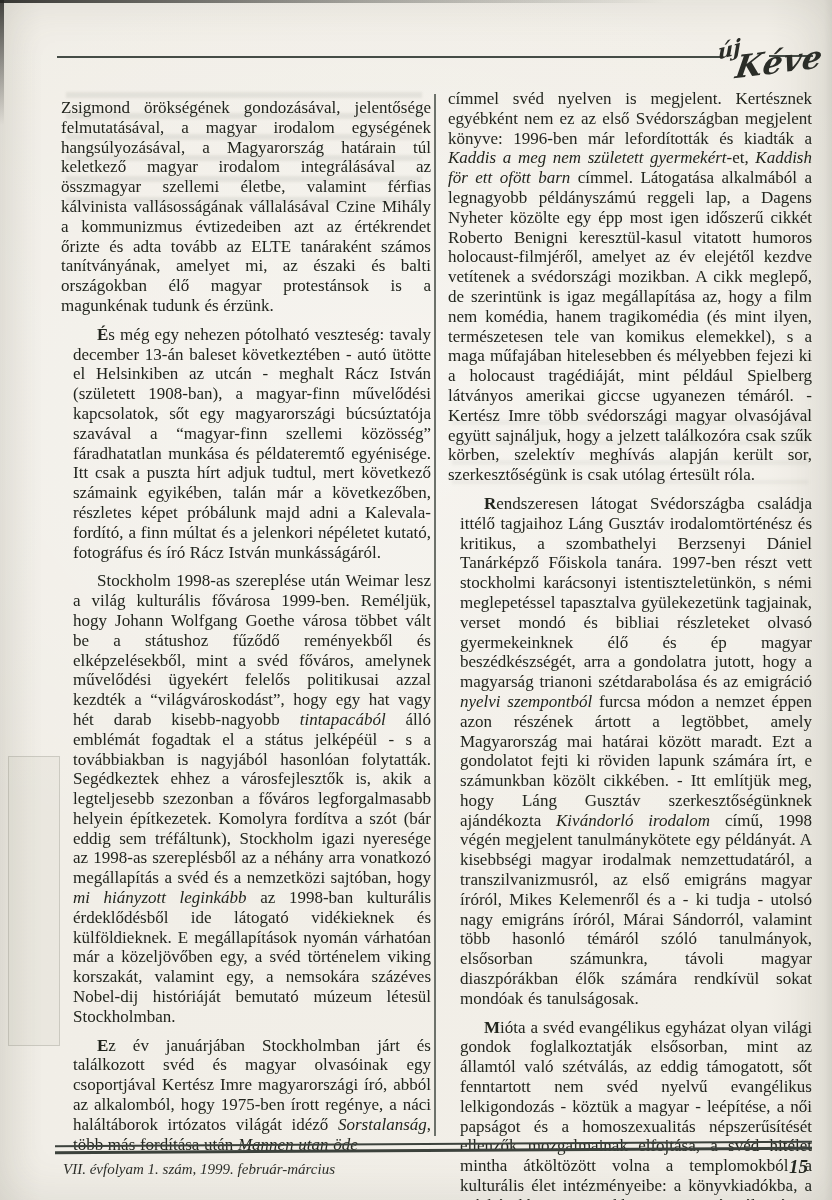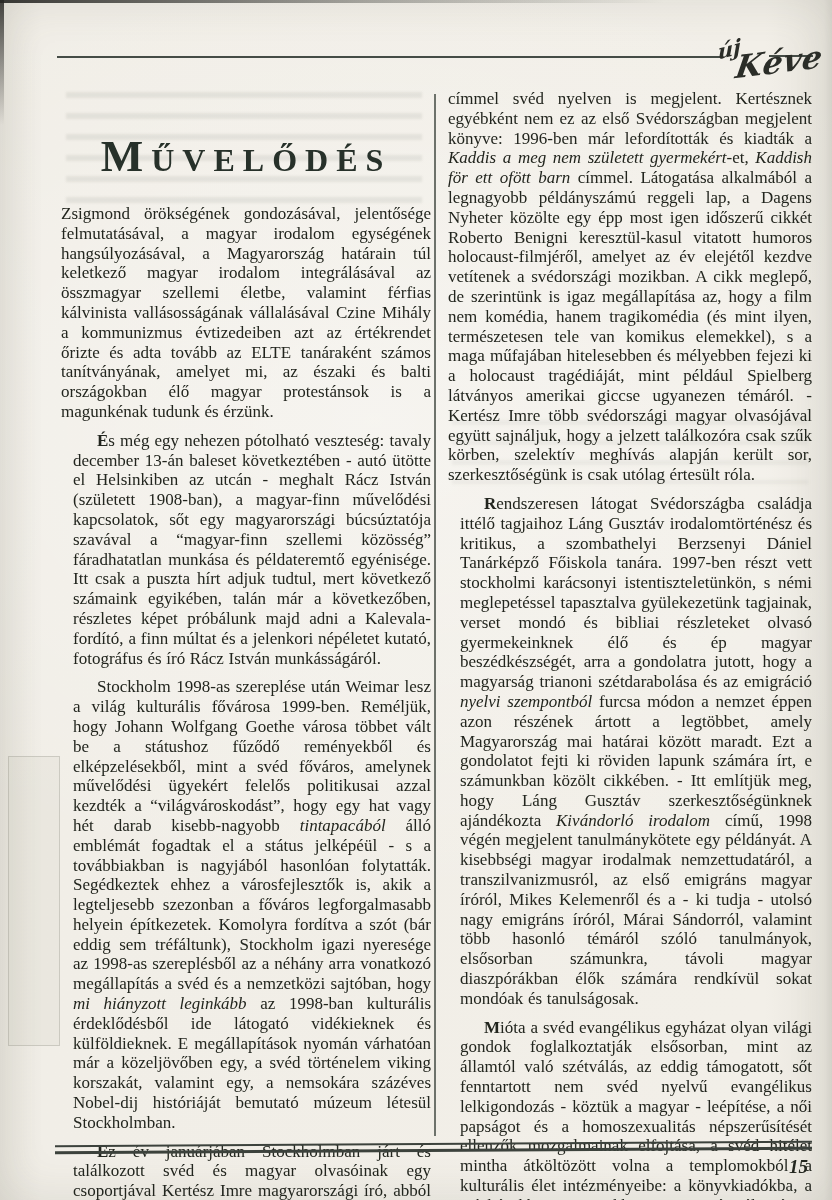--- a/index.html
+++ b/index.html
@@ -71,33 +71,33 @@
   <div class="header-rule-right"></div>
 
   <div class="logo">
     <span class="logo-uj">új</span>
     <span class="logo-keve">Kéve</span>
   </div>
 
   <div class="divider"></div>
 
   <div class="col col-left">
-    <h1 class="title">MŰVELŐDÉS</h1>
     <div>
         <p class="para"><span>Zsigmond örökségének gondozásával, jelentősége felmutatásával, a magyar irodalom egységének hangsúlyozásával, a Magyarország határain túl keletkező magyar irodalom integrálásával az összmagyar szellemi életbe, valamint férfias kálvinista vallásosságának vállalásával Czine Mihály a kommunizmus évtizedeiben azt az értékrendet őrizte és adta tovább az ELTE tanáraként számos tanítványának, amelyet mi, az északi és balti országokban élő magyar protestánsok is a magunkénak tudunk és érzünk.</span></p>
         <p class="para indent"><span class="b">É</span><span>s még egy nehezen pótolható veszteség: tavaly december 13-án baleset következtében - autó ütötte el Helsinkiben az utcán - meghalt Rácz István (született 1908-ban), a magyar-finn művelődési kapcsolatok, sőt egy magyarországi búcsúztatója szavával a “magyar-finn szellemi közösség” fáradhatatlan munkása és példateremtő egyénisége. Itt csak a puszta hírt adjuk tudtul, mert következő számaink egyikében, talán már a következőben, részletes képet próbálunk majd adni a Kalevala-fordító, a finn múltat és a jelenkori népéletet kutató, fotográfus és író Rácz István munkásságáról.</span></p>
         <p class="para indent"><span>Stockholm 1998-as szereplése után Weimar lesz a világ kulturális fővárosa 1999-ben. Reméljük, hogy Johann Wolfgang Goethe városa többet vált be a státushoz fűződő reményekből és elképzelésekből, mint a svéd főváros, amelynek művelődési ügyekért felelős politikusai azzal kezdték a “világvároskodást”, hogy egy hat vagy hét darab kisebb-nagyobb </span><span class="i">tintapacából</span><span> álló emblémát fogadtak el a státus jelképéül - s a továbbiakban is nagyjából hasonlóan folytatták. Segédkeztek ehhez a városfejlesztők is, akik a legteljesebb szezonban a főváros legforgalmasabb helyein építkezetek. Komolyra fordítva a szót (bár eddig sem tréfáltunk), Stockholm igazi nyeresége az 1998-as szereplésből az a néhány arra vonatkozó megállapítás a svéd és a nemzetközi sajtóban, hogy </span><span class="i">mi hiányzott leginkább</span><span> az 1998-ban kulturális érdeklődésből ide látogató vidékieknek és külföldieknek. E megállapítások nyomán várhatóan már a közeljövőben egy, a svéd történelem viking korszakát, valamint egy, a nemsokára százéves Nobel-dij históriáját bemutató múzeum létesül Stockholmban.</span></p>
         <p class="para indent"><span class="b">E</span><span>z év januárjában Stockholmban járt és találkozott svéd és magyar olvasóinak egy csoportjával Kertész Imre magyarországi író, abból az alkalomból, hogy 1975-ben írott regénye, a náci haláltáborok irtózatos világát idéző </span><span class="i">Sorstalanság</span><span>, több más fordítása után </span><span class="i">Mannen utan öde</span></p>
       </div>
   </div>
 
   <div class="col col-right">
     <div>
         <p class="para"><span>címmel svéd nyelven is megjelent. Kertésznek egyébként nem ez az első Svédországban megjelent könyve: 1996-ben már lefordították és kiadták a </span><span class="i">Kaddis a meg nem született gyermekért</span><span>-et, </span><span class="i">Kaddish för ett ofött barn</span><span> címmel. Látogatása alkalmából a legnagyobb példányszámú reggeli lap, a Dagens Nyheter közölte egy épp most igen időszerű cikkét Roberto Benigni keresztül-kasul vitatott humoros holocaust-filmjéről, amelyet az év elejétől kezdve vetítenek a svédországi mozikban. A cikk meglepő, de szerintünk is igaz megállapítása az, hogy a film nem komédia, hanem tragikomédia (és mint ilyen, természetesen tele van komikus elemekkel), s a maga műfajában hitelesebben és mélyebben fejezi ki a holocaust tragédiáját, mint például Spielberg látványos amerikai giccse ugyanezen témáról. - Kertész Imre több svédországi magyar olvasójával együtt sajnáljuk, hogy a jelzett találkozóra csak szűk körben, szelektív meghívás alapján került sor, szerkesztőségünk is csak utólag értesült róla.</span></p>
         <p class="para indent"><span class="b">R</span><span>endszeresen látogat Svédországba családja ittélő tagjaihoz Láng Gusztáv irodalomtörténész és kritikus, a szombathelyi Berzsenyi Dániel Tanárképző Főiskola tanára. 1997-ben részt vett stockholmi karácsonyi istentiszteletünkön, s némi meglepetéssel tapasztalva gyülekezetünk tagjainak, verset mondó és bibliai részleteket olvasó gyermekeinknek élő és ép magyar beszédkészségét, arra a gondolatra jutott, hogy a magyarság trianoni szétdarabolása és az emigráció </span><span class="i">nyelvi szempontból</span><span> furcsa módon a nemzet éppen azon részének ártott a legtöbbet, amely Magyarország mai határai között maradt. Ezt a gondolatot fejti ki röviden lapunk számára írt, e számunkban közölt cikkében. - Itt említjük meg, hogy Láng Gusztáv szerkesztőségünknek ajándékozta </span><span class="i">Kivándorló irodalom</span><span> című, 1998 végén megjelent tanulmánykötete egy példányát. A kisebbségi magyar irodalmak nemzettudatáról, a transzilvanizmusról, az első emigráns magyar íróról, Mikes Kelemenről és a - ki tudja - utolsó nagy emigráns íróról, Márai Sándorról, valamint több hasonló témáról szóló tanulmányok, elsősorban számunkra, távoli magyar diaszpórákban élők számára rendkívül sokat mondóak és tanulságosak.</span></p>
         <p class="para indent"><span class="b">M</span><span>ióta a svéd evangélikus egyházat olyan világi gondok foglalkoztatják elsősorban, mint az államtól való szétválás, az eddig támogatott, sőt fenntartott nem svéd nyelvű evangélikus lelkigondozás - köztük a magyar - leépítése, a női papságot és a homoszexualitás népszerűsítését ellenzők mozgalmainak elfojtása, a svéd hitélet mintha átköltözött volna a templomokból a kulturális élet intézményeibe: a könyvkiadókba, a színházakba. Rovatunkban szinte számról számra hírt adhatunk jelentős, fontos vallásos tárgyú könyvek megjelenéséről, s külön örömmel tesszük ezt olyankor, amikor nem hivatásos lelkészek vagy teológusok műveiről van szó, hanem Istent</span></p>
       </div>
   </div>
 
   <div class="footer-rule"></div>
+  <div class="footer-issue">VII. évfolyam 1. szám, 1999. február-március</div>
   <div class="footer-page">15</div>
 
 </div>
 
 </body></html>

